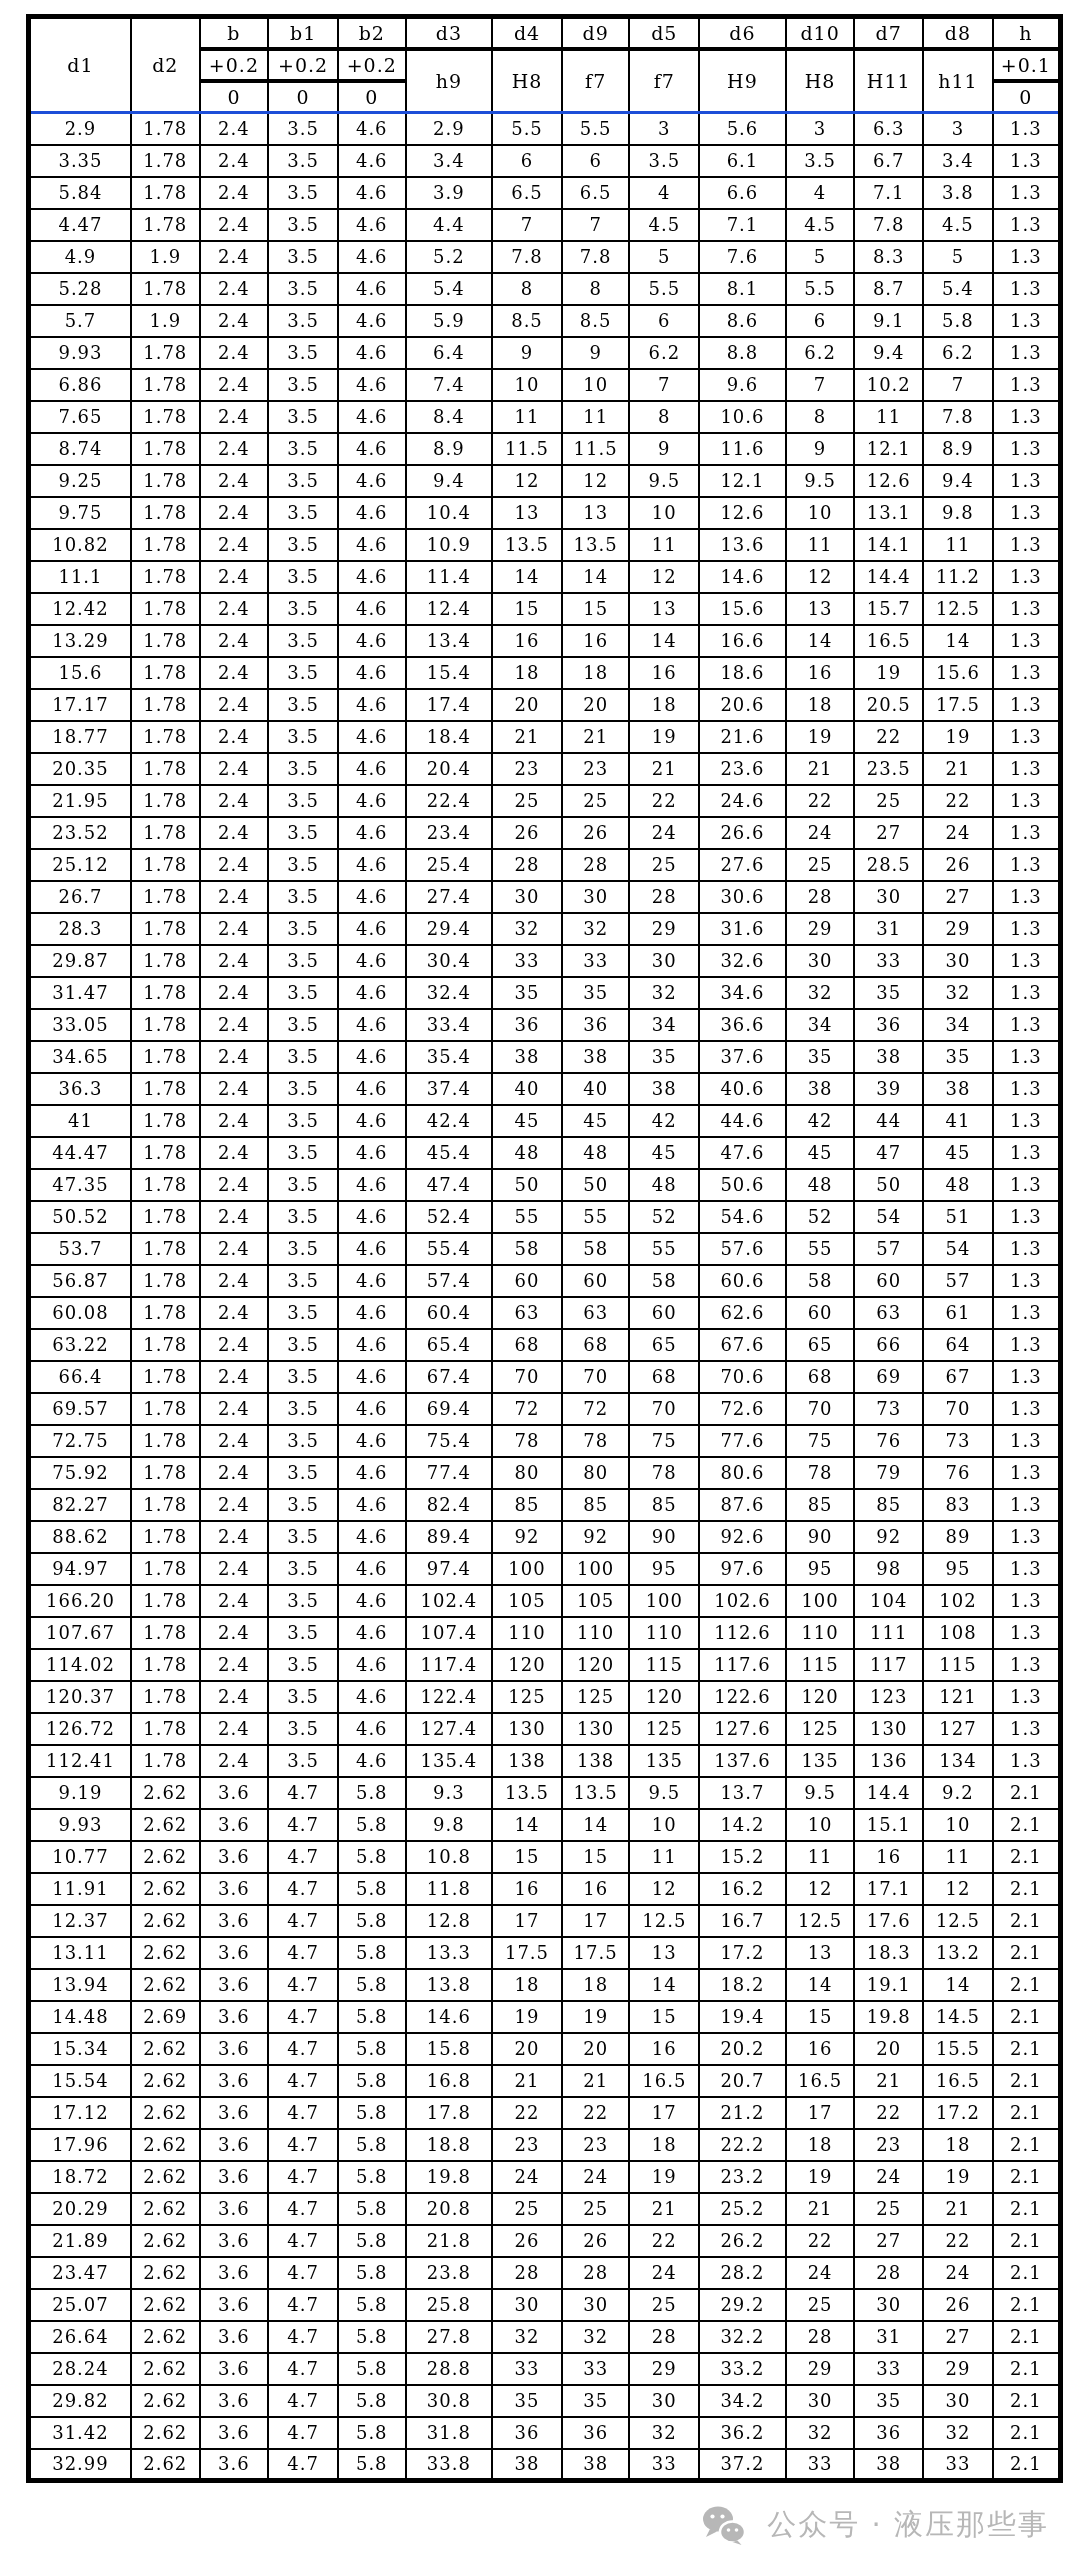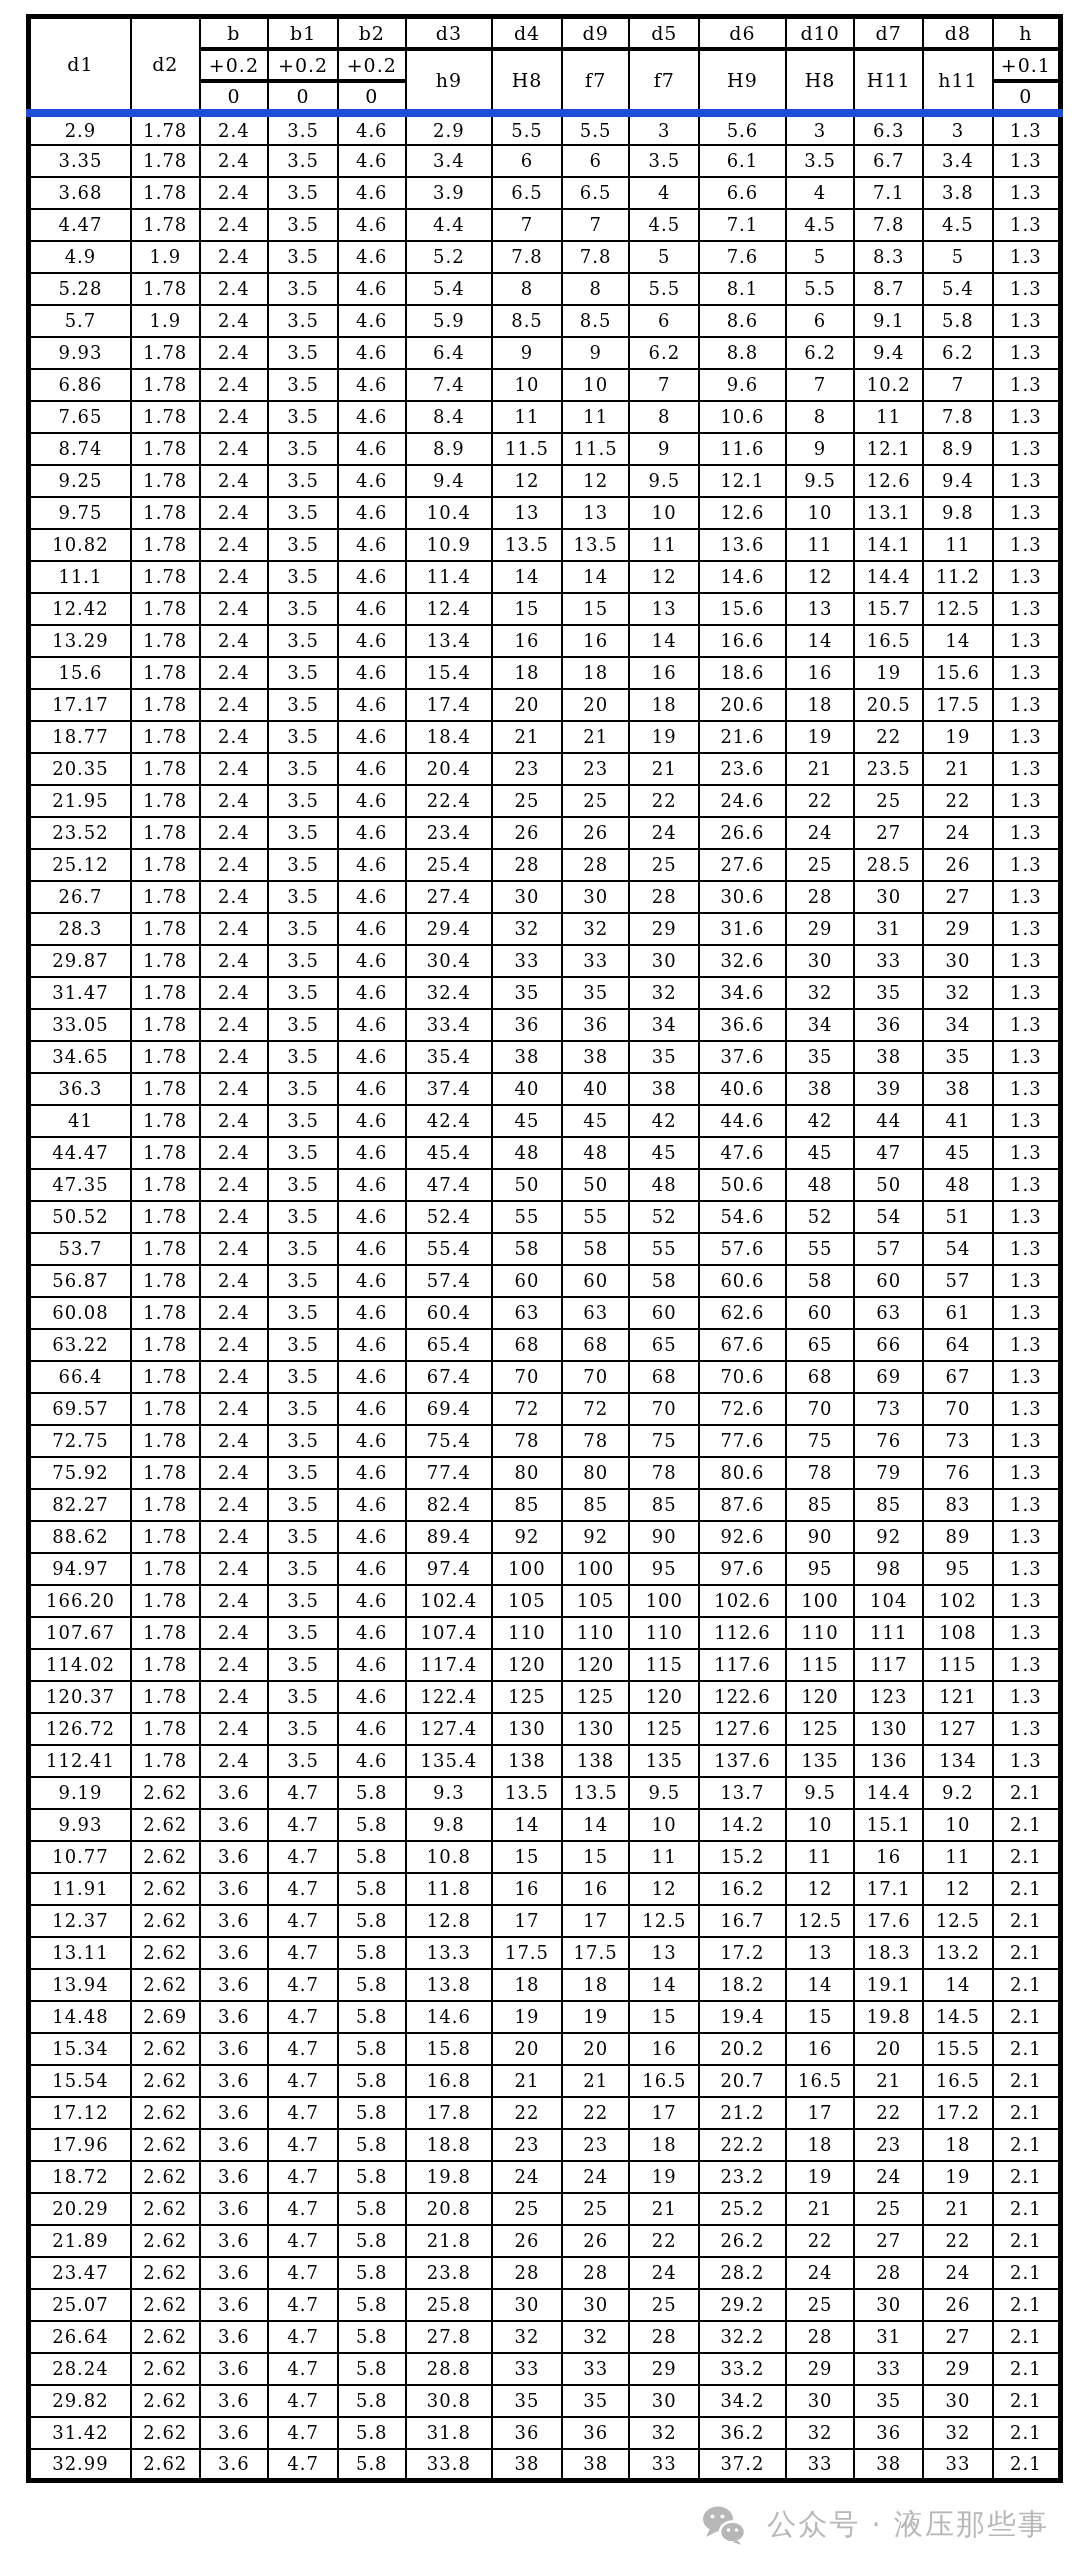--- a/index.html
+++ b/index.html
@@ -21,21 +21,21 @@
     text-align:center;vertical-align:middle;
     padding:0;
     font-weight:normal;
     white-space:nowrap;
     overflow:hidden;
   }
   thead tr{height:32px;}
   thead th{font-size:19px;letter-spacing:1px;}
   thead th.tb{border-bottom:4px solid #000;}
   tbody tr{height:32px;}
-  tbody tr:first-child td{border-top:8px solid #1d4ed8;}
+  tbody tr:first-child td{border-top:3px solid #1d4ed8;}
   tbody tr.section-start td{border-top:2px solid #f97316;}
   td{font-size:18px;letter-spacing:1px;}
 
   .footer{
     position:absolute;top:2505px;right:26px;
     display:flex;align-items:center;gap:20px;
     color:#b7b7b7;
     font-family:"DejaVu Sans","Liberation Sans",sans-serif;
     font-size:29px;
     letter-spacing:2px;
@@ -130,21 +130,21 @@
           <td data-name="cell-d4">6</td>
           <td data-name="cell-d9">6</td>
           <td data-name="cell-d5">3.5</td>
           <td data-name="cell-d6">6.1</td>
           <td data-name="cell-d10">3.5</td>
           <td data-name="cell-d7">6.7</td>
           <td data-name="cell-d8">3.4</td>
           <td data-name="cell-h">1.3</td>
         </tr>
         <tr data-name="table-row">
-          <td data-name="cell-d1">3.68</td>
+          <td data-name="cell-d1">5.84</td>
           <td data-name="cell-d2">1.78</td>
           <td data-name="cell-b">2.4</td>
           <td data-name="cell-b1">3.5</td>
           <td data-name="cell-b2">4.6</td>
           <td data-name="cell-d3">3.9</td>
           <td data-name="cell-d4">6.5</td>
           <td data-name="cell-d9">6.5</td>
           <td data-name="cell-d5">4</td>
           <td data-name="cell-d6">6.6</td>
           <td data-name="cell-d10">4</td>

